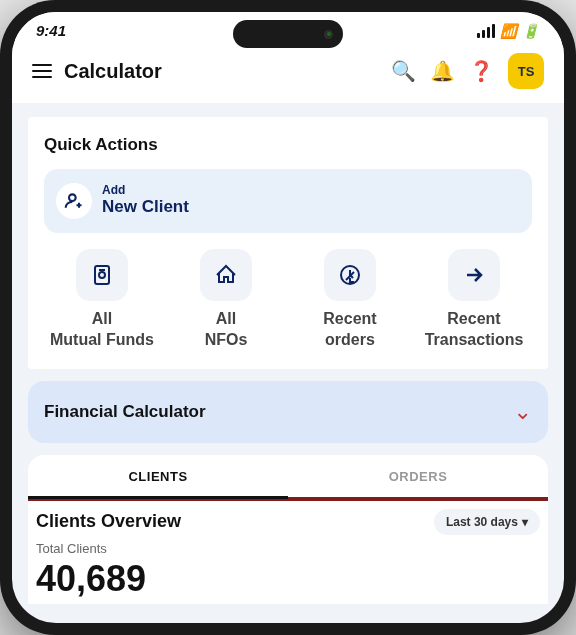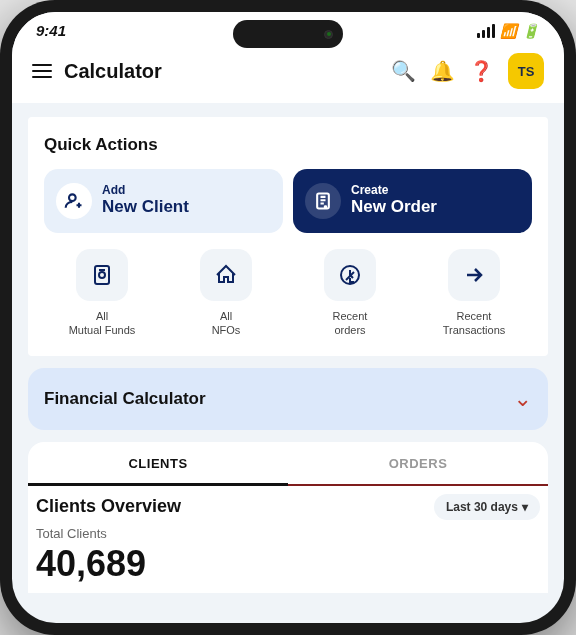--- a/index.html
+++ b/index.html
@@ -223,24 +223,24 @@
       height: 52px;
       background: #f0f4f8;
       border-radius: 14px;
       display: flex;
       align-items: center;
       justify-content: center;
       font-size: 22px;
       color: #0d2461;
     }
     .grid-label {
-      font-size: 11px;
+      font-size: 16px;
       color: #444;
       text-align: center;
-      font-weight: 400;
+      font-weight: 700;
       line-height: 1.3;
     }
 
     
     .calc-card {
       background: #dce8fa;
       border-radius: 16px;
       padding: 18px 16px;
       margin-bottom: 12px;
       display: flex;
@@ -259,21 +259,21 @@
     }
 
     
     .tabs-card {
       background: #fff;
       border-radius: 16px 16px 0 0;
       overflow: hidden;
     }
     .tabs-bar {
       display: flex;
-      border-bottom: 2px solid #7f1d1d;
+      border-bottom: 4px solid #7f1d1d;
     }
     .tab-item {
       flex: 1;
       text-align: center;
       padding: 14px 0 12px;
       font-size: 13px;
       font-weight: 700;
       cursor: pointer;
       letter-spacing: 0.5px;
     }
@@ -400,33 +400,20 @@
                 <path d="M2 20c0-4 3.6-7 8-7"></path>
                 <path d="M18 14v6M15 17h6"></path>
               </svg>
             </div>
             <div class="action-btn-text">
               <div class="line1">Add</div>
               <div class="line2">New Client</div>
             </div>
           </button>
 
-          <button class="action-btn action-btn-dark">
-            <div class="action-btn-icon action-btn-icon-dark">
-              <svg width="20" height="20" viewBox="0 0 24 24" fill="none" stroke="#fff" stroke-width="2.5">
-                <rect x="5" y="3" width="14" height="18" rx="2"></rect>
-                <path d="M9 7h6M9 11h6M9 15h4"></path>
-                <path d="M15 17v4M13 19h4"></path>
-              </svg>
-            </div>
-            <div class="action-btn-text">
-              <div class="line1">Create</div>
-              <div class="line2">New Order</div>
-            </div>
-          </button>
         </div>
 
         <div class="quick-grid">
           <div class="grid-item">
             <div class="grid-icon-box">
               <svg width="24" height="24" viewBox="0 0 24 24" fill="none" stroke="#0d2461" stroke-width="2">
                 <rect x="5" y="3" width="14" height="18" rx="2"></rect>
                 <circle cx="12" cy="12" r="3"></circle>
                 <path d="M9 7h6"></path>
               </svg>

